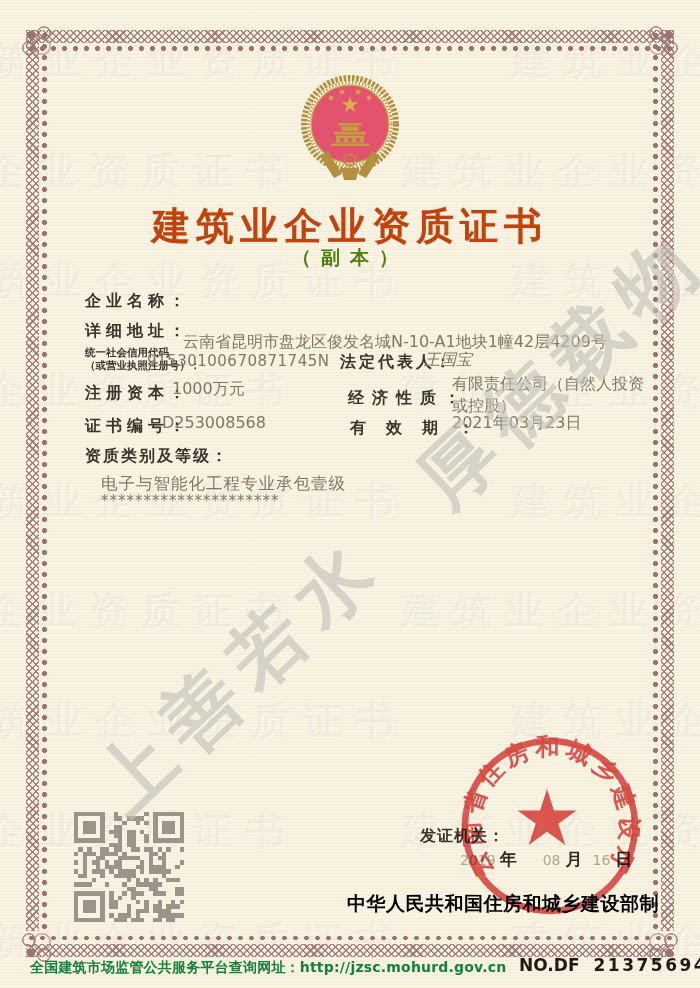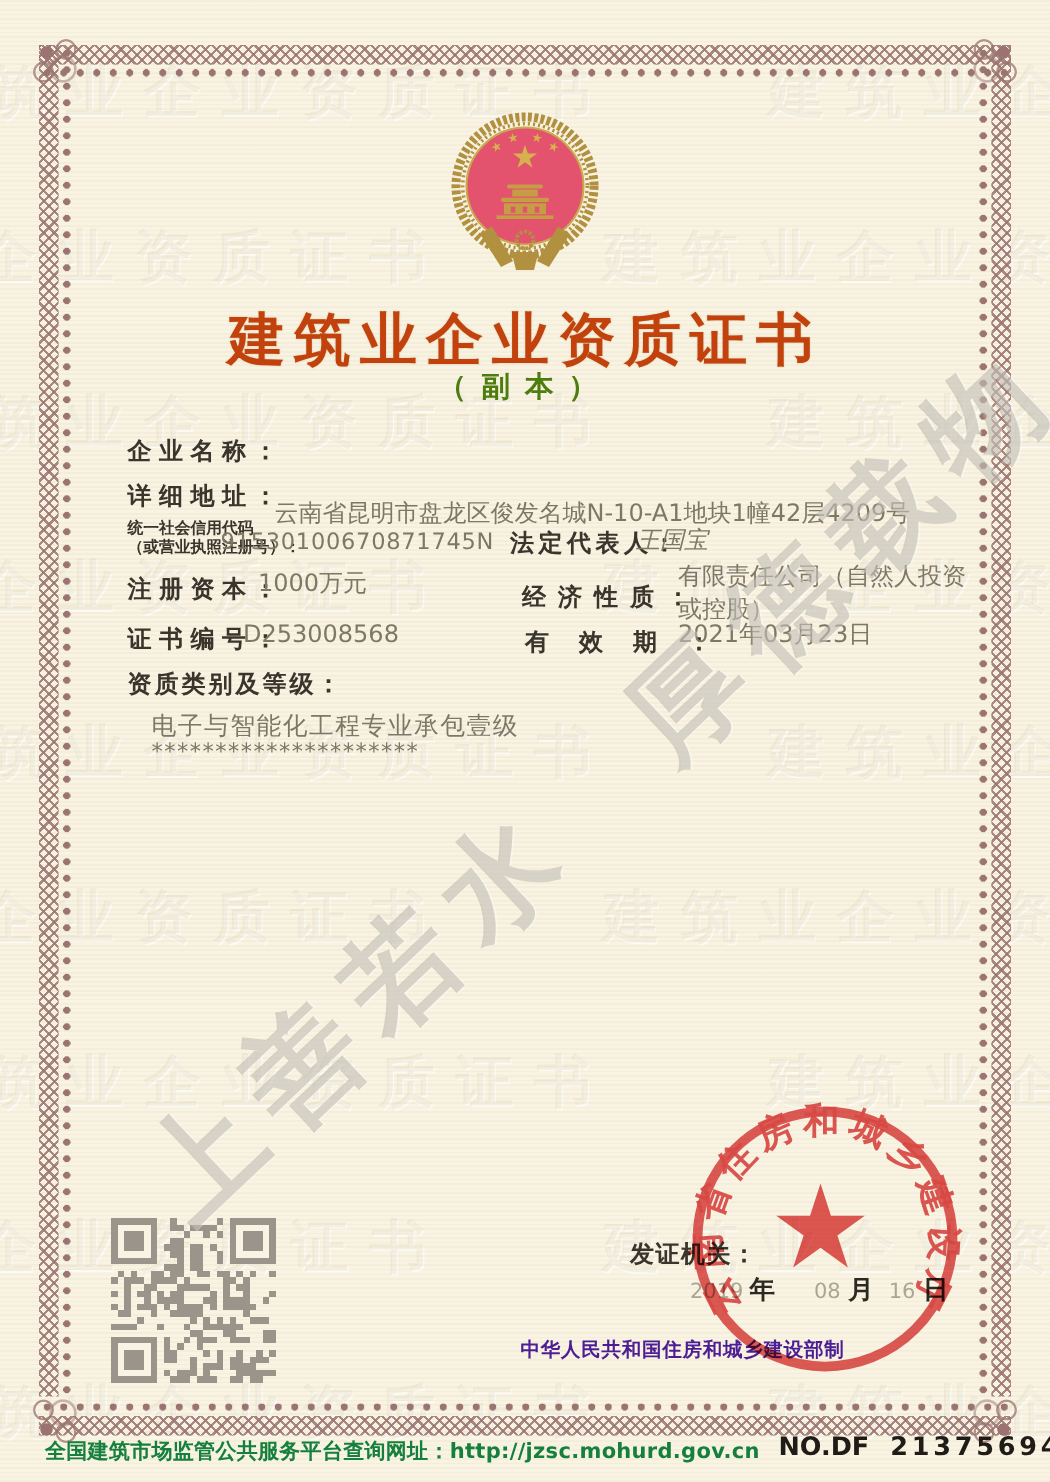--- a/index.html
+++ b/index.html
@@ -381,21 +381,21 @@
         <rect fill="#f8f3e2" x="1" y="19" width="5" height="5"></rect>
         <rect x="2" y="20" width="3" height="3"></rect>
       </svg></div>
 
   <div class="z lab" style="left:380px;top:826px;letter-spacing:1px;margin-left:40px;">发证机关：</div>
 
   <div class="z" style="left:460px;top:848px;">
     <span class="faint-num">2019</span><span class="date-unit" style="margin-left:4px;">年</span><span class="faint-num" style="margin-left:26px;">08</span><span class="date-unit" style="margin-left:5px;">月</span><span class="faint-num" style="margin-left:10px;">16</span><span class="date-unit" style="margin-left:5px;">日</span>
   </div>
 
-  <div class="z lab serif" style="left:347px;top:891px;font-size:13px;letter-spacing:.5px;color:#4c1d95;">中华人民共和国住房和城乡建设部制</div>
+  <div class="z lab serif" style="left:347px;top:891px;font-size:19px;letter-spacing:.5px;color:#000000;">中华人民共和国住房和城乡建设部制</div>
 
   <div class="z stamp" style="left:455px;top:731px;">
     <svg width="190" height="190" viewBox="-95 -95 190 190" xmlns="http://www.w3.org/2000/svg">
       <defs>
         <path id="st2" d="M0,-1L0.2245,-0.309L0.951,-0.309L0.3633,0.118L0.5878,0.809L0,0.382L-0.5878,0.809L-0.3633,0.118L-0.951,-0.309L-0.2245,-0.309Z"></path>
         <path id="stampArc" d="M -60,38 A 71 71 0 1 1 60,38" fill="none"></path>
       </defs>
       <circle r="85" fill="none" stroke="#dd3c3c" stroke-width="6.5" opacity=".9"></circle>
       <use href="#st2" fill="#dd3c3c" opacity=".92" transform="translate(-3,-6) scale(31)"></use>
       <text font-size="24" font-weight="700" fill="#dd3c3c" letter-spacing="5" opacity=".92" font-family="DejaVu Sans, sans-serif">

